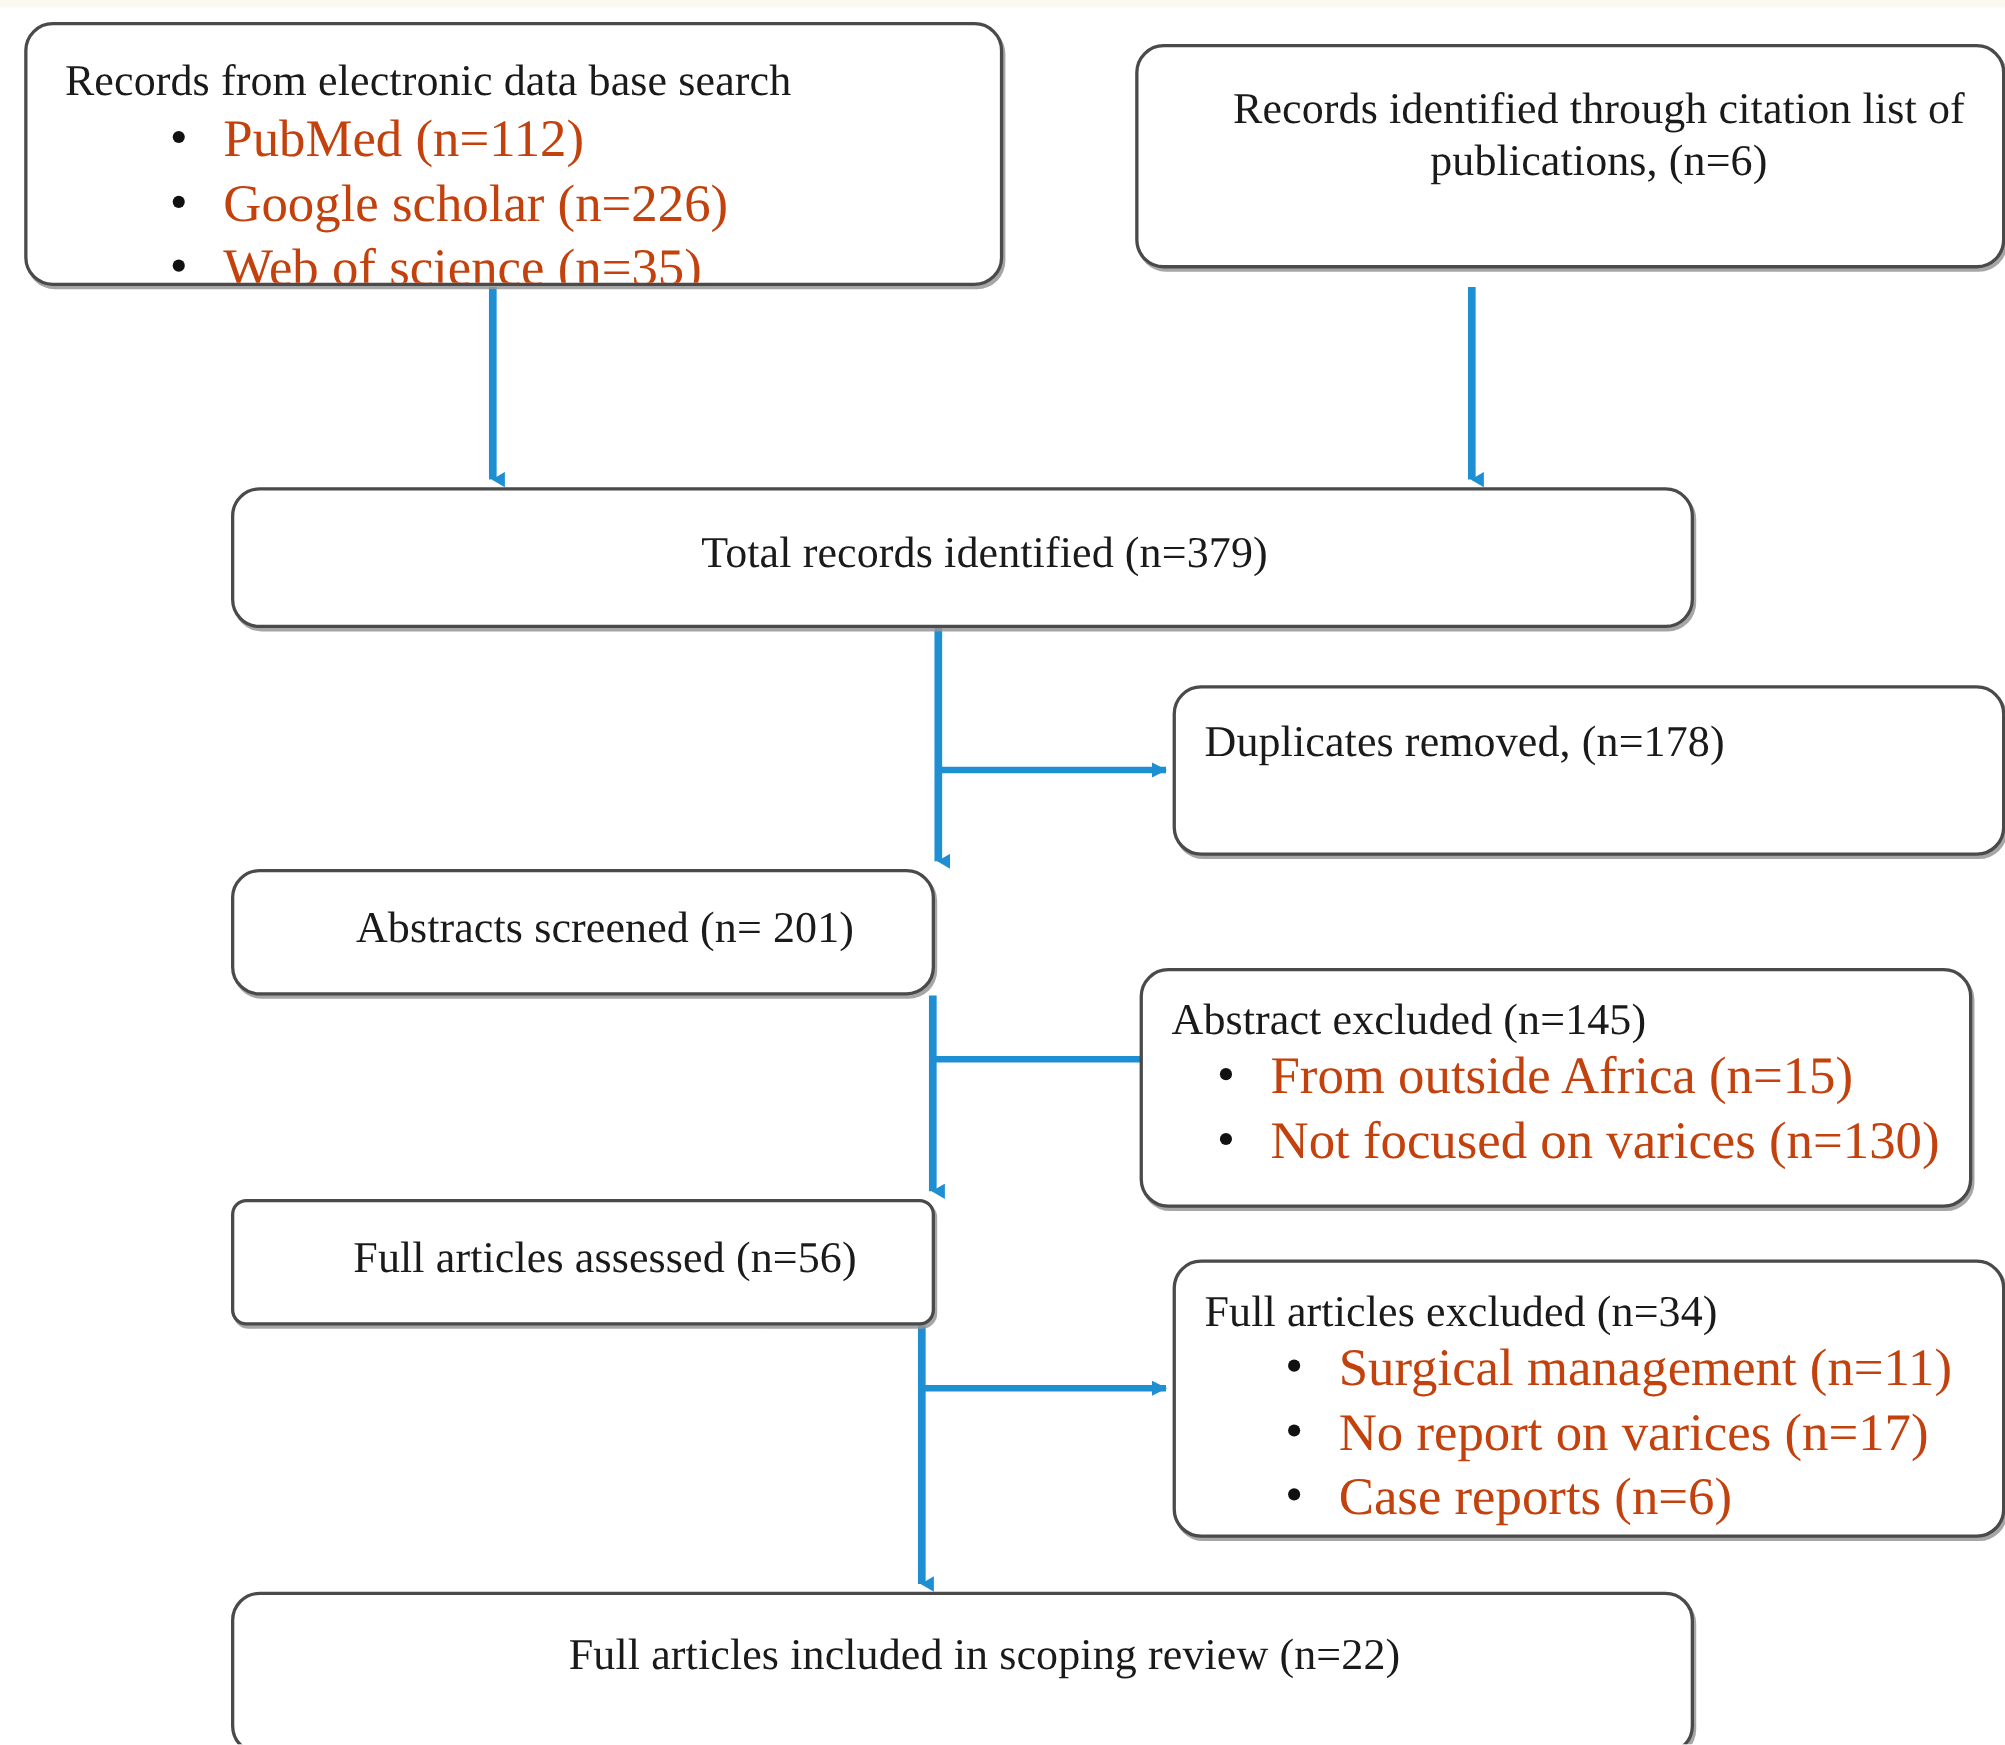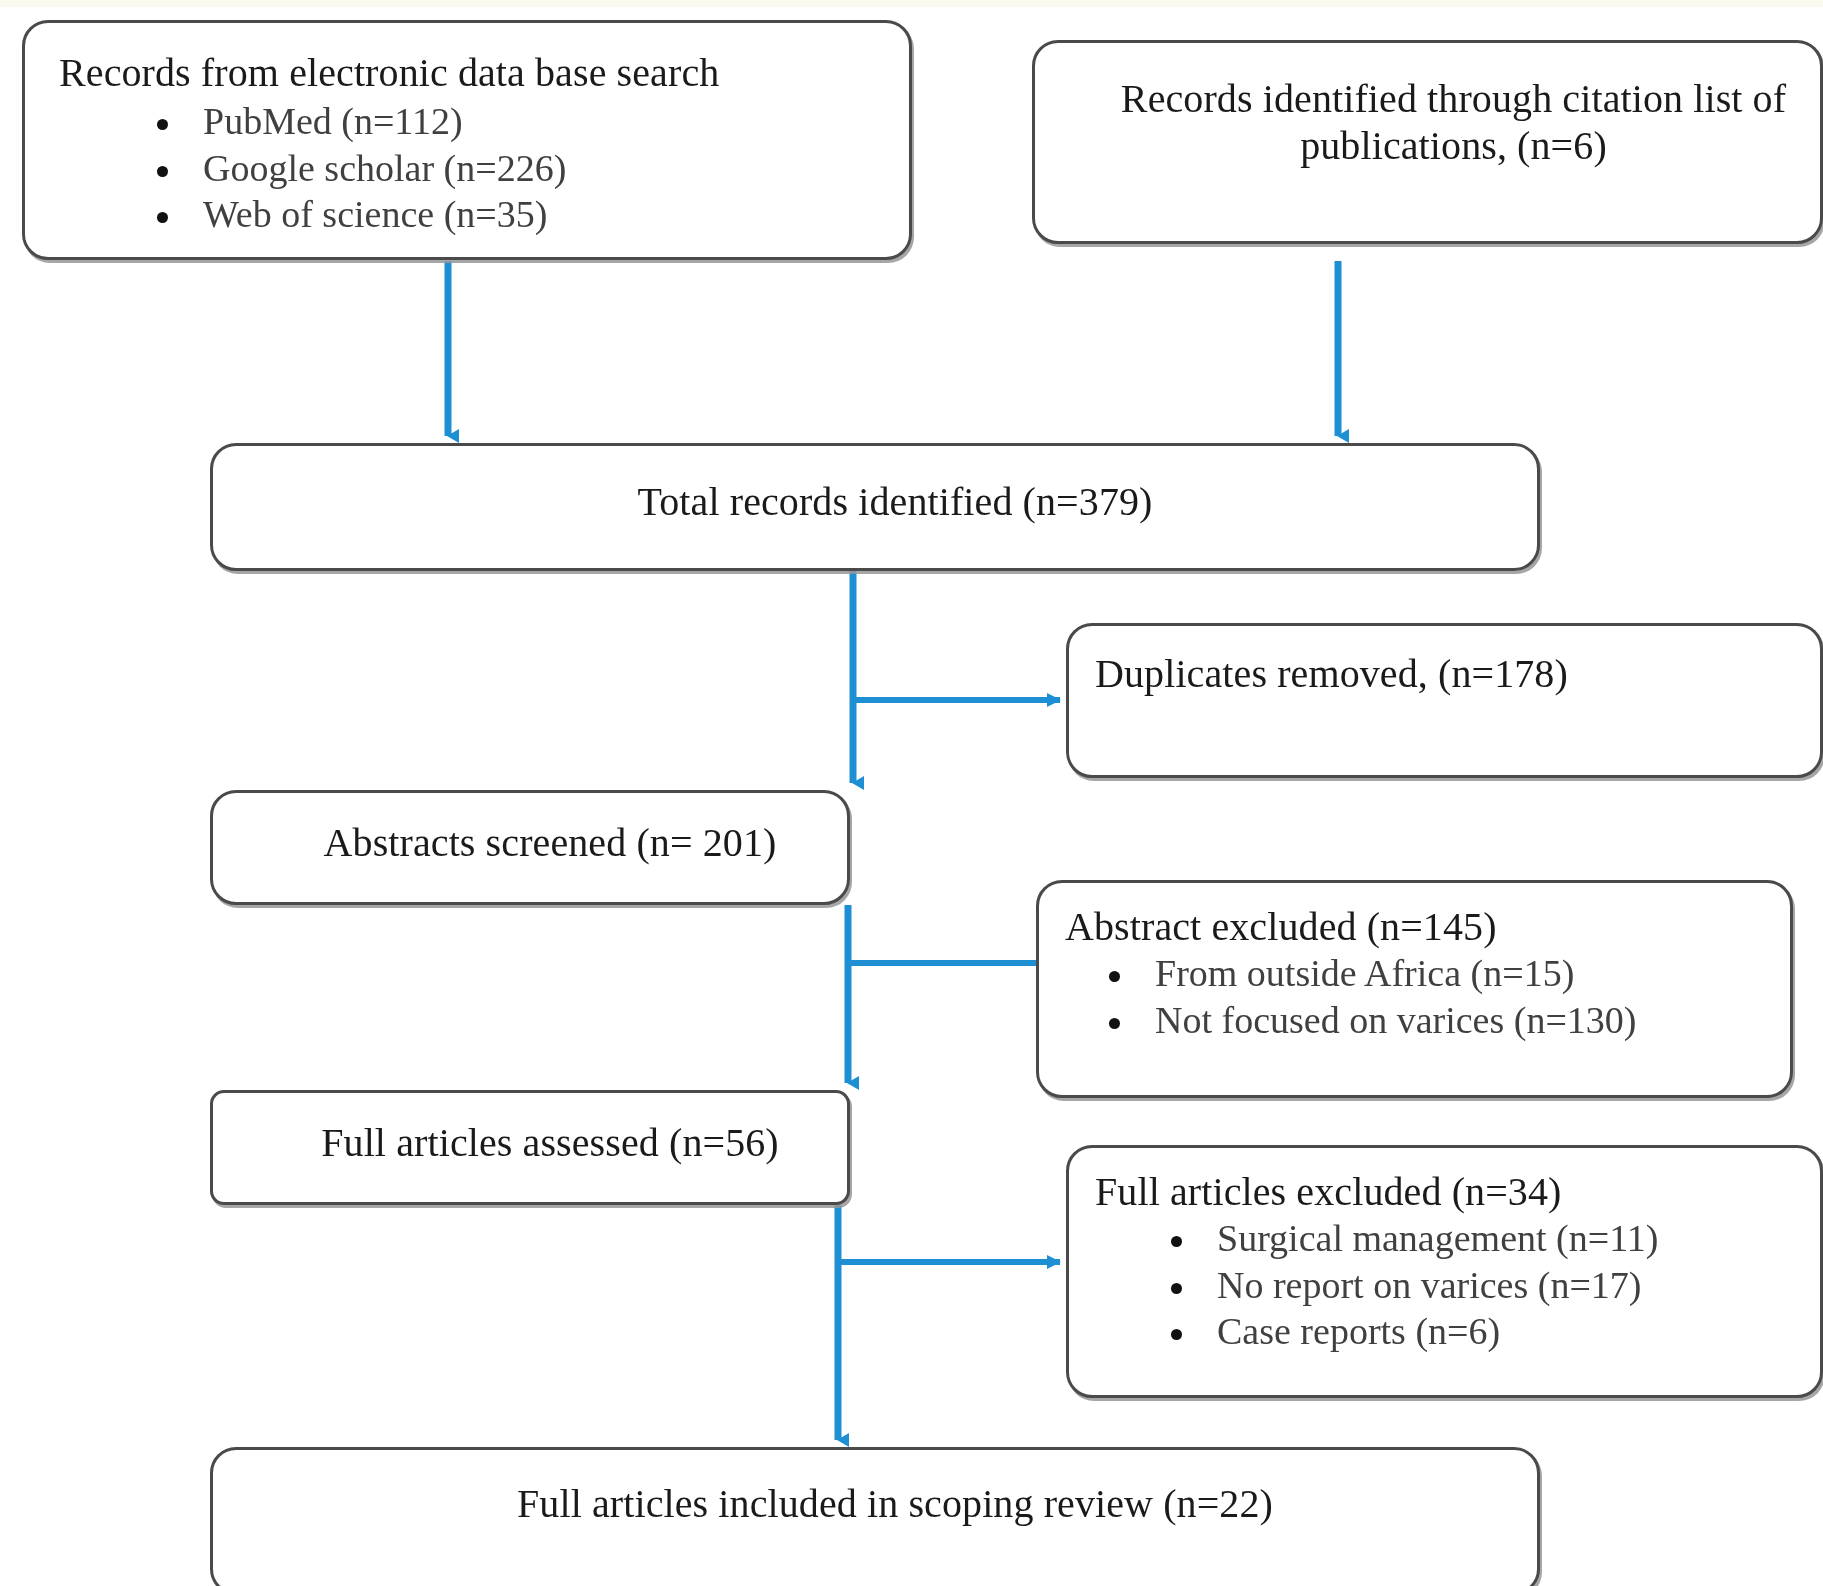--- a/index.html
+++ b/index.html
@@ -55,23 +55,23 @@
   }
   .t-center { text-align: center; }
   .t-left { text-align: left; }
   ul.bullets {
     list-style: none;
     margin: 0;
     padding: 0;
   }
   ul.bullets li {
     position: relative;
-    font-size: 38px;
+    font-size: 48px;
     line-height: 1.22;
-    color: #404040;
+    color: #c2410c;
     padding-left: 62px;
     white-space: nowrap;
   }
   ul.bullets li::before {
     content: "";
     position: absolute;
     left: 16px;
     top: 21px;
     width: 11px;
     height: 11px;

